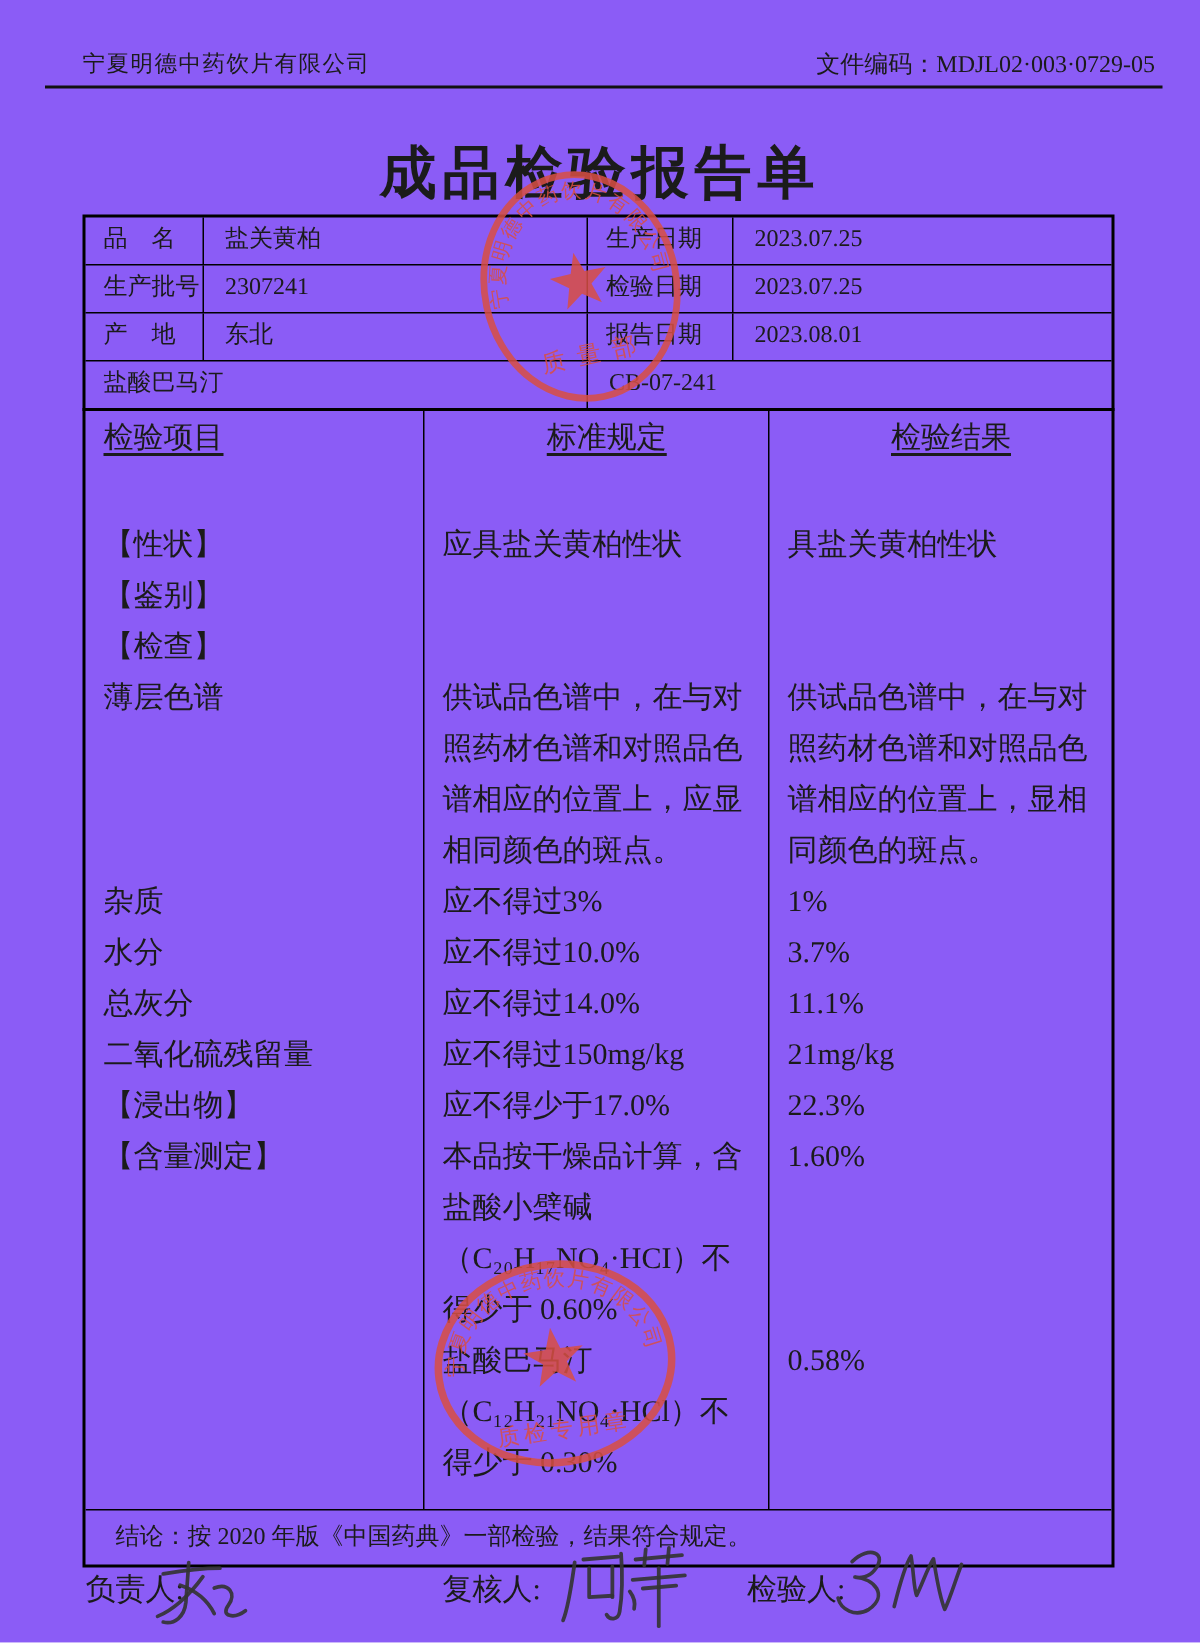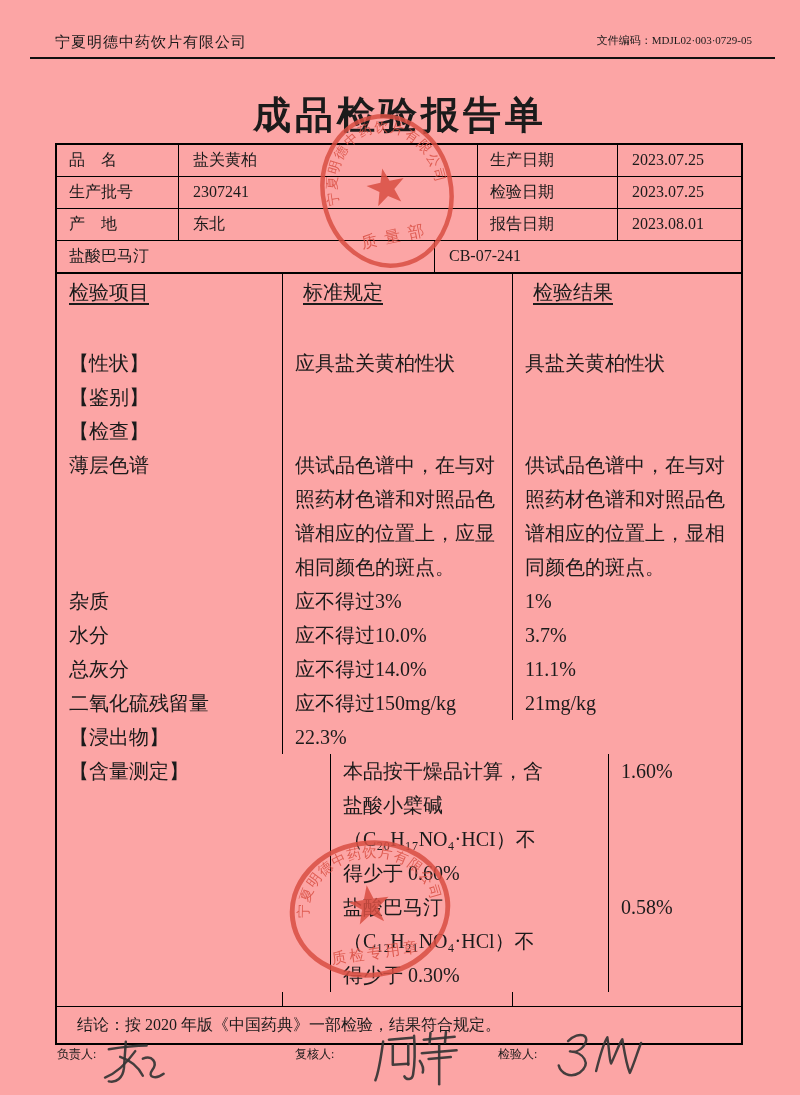--- a/index.html
+++ b/index.html
@@ -1,57 +1,57 @@
 <!DOCTYPE html>
 <html><head>
 <meta charset="utf-8">
 <style>
   html,body { margin:0; padding:0; background:#ffffff; }
   .page {
-    position:relative; width:800px; height:1095px; background:#fca5a5;
+    position:relative; width:800px; height:1095px; background:#8b5cf6;
     font-family:"Liberation Serif","DejaVu Serif",serif; color:#1b1b1b;
     overflow:hidden;
   }
   
   .hdr-company { position:absolute; left:55px; top:33px; font-size:15px; letter-spacing:1px; }
-  .hdr-code    { position:absolute; right:48px; top:33px; font-size:11px; }
+  .hdr-code    { position:absolute; right:30px; top:33px; font-size:16px; }
   .hdr-rule    { position:absolute; left:30px; right:25px; top:57px; height:0; border-top:2.5px solid #111; }
   
   .title { position:absolute; left:0; right:0; top:90px; text-align:center;
            font-size:38px; font-weight:bold; letter-spacing:4px; }
   
   .info { position:absolute; left:55px; top:143px; width:688px; border:2px solid #000; box-sizing:border-box; background:transparent; }
-  .irow { display:grid; grid-template-columns:78px 256px 97px 1fr; height:31px; border-top:1px solid #000;gap:43px; }
+  .irow { display:grid; grid-template-columns:78px 256px 97px 1fr; height:31px; border-top:1px solid #000; }
   .irow:first-child { border-top:none; }
   .irow.span { grid-template-columns:334px 1fr; }
   .icell { line-height:30px; font-size:16px; padding-left:12px; white-space:nowrap; overflow:hidden; }
   .icell.v { padding-left:14px; border-left:1px solid #000; }
   .icell.l2 { border-left:1px solid #000; }
   
   .main { position:absolute; left:55px; top:272px; width:688px; height:773px;
           border:2px solid #000; box-sizing:border-box; display:flex; flex-direction:column; overflow:hidden; }
   .trow { display:grid; grid-template-columns:225px 230px 1fr; }
   .trow > div { padding:0 6px 0 12px; line-height:34px; font-size:20px; }
   .c2, .c3 { border-left:1px solid #000; }
   .thead { height:46px; }
   .thead .hc { padding-top:8px; line-height:20px; }
-  .thead .c2, .thead .c3 { text-align:left;padding-left:20px; }
+  .thead .c2, .thead .c3 { text-align:center;padding-left:20px; }
   .thead span { text-decoration:underline; text-underline-offset:4px; }
   .sp1 { height:26px; }
   .row { min-height:34px; }
-  .row2 { min-height:68px;gap:48px; }
+  .row2 { min-height:68px; }
   .fill { flex:1 1 auto; }
   .concl { margin-top:auto; border-top:1px solid #000; height:36px; line-height:35px;
            font-size:16px; padding-left:20px; white-space:nowrap; }
   
   .stamp { position:absolute; opacity:.85; pointer-events:none; }
   .stamp-dept { left:318px; top:112px; }
   .stamp-qc   { left:288px; top:840px; }
   
-  .sig-label { position:absolute; top:1046px; font-size:12px; }
+  .sig-label { position:absolute; top:1046px; font-size:20px; }
   .sig { position:absolute; }
   .sig path { fill:none; stroke:#343434; stroke-width:2.6; stroke-linecap:round; stroke-linejoin:round; opacity:.92; }
 </style>
 </head>
 <body>
 
 <div class="page">
 
   <div class="hdr-company">宁夏明德中药饮片有限公司</div>
   <div class="hdr-code"><span>文件编码：</span><span>MDJL02·003·0729-05</span></div>
@@ -131,20 +131,21 @@
       <div class="c2">应不得过14.0%</div>
       <div class="c3">11.1%</div>
     </div>
     <div class="trow row">
       <div>二氧化硫残留量</div>
       <div class="c2">应不得过150mg/kg</div>
       <div class="c3">21mg/kg</div>
     </div>
     <div class="trow row">
       <div>【浸出物】</div>
+      <div class="c2">应不得少于17.0%</div>
       <div class="c3">22.3%</div>
     </div>
     <div class="trow row2">
       <div>【含量测定】</div>
       <div class="c2">本品按干燥品计算，含盐酸小檗碱（C₂₀H₁₇NO₄·HCI）不得少于 0.60%</div>
       <div class="c3">1.60%</div>
     </div>
     <div class="trow row2">
       <div></div>
       <div class="c2">盐酸巴马汀（C₁₂H₂₁NO₄·HCl）不得少于 0.30%</div>

